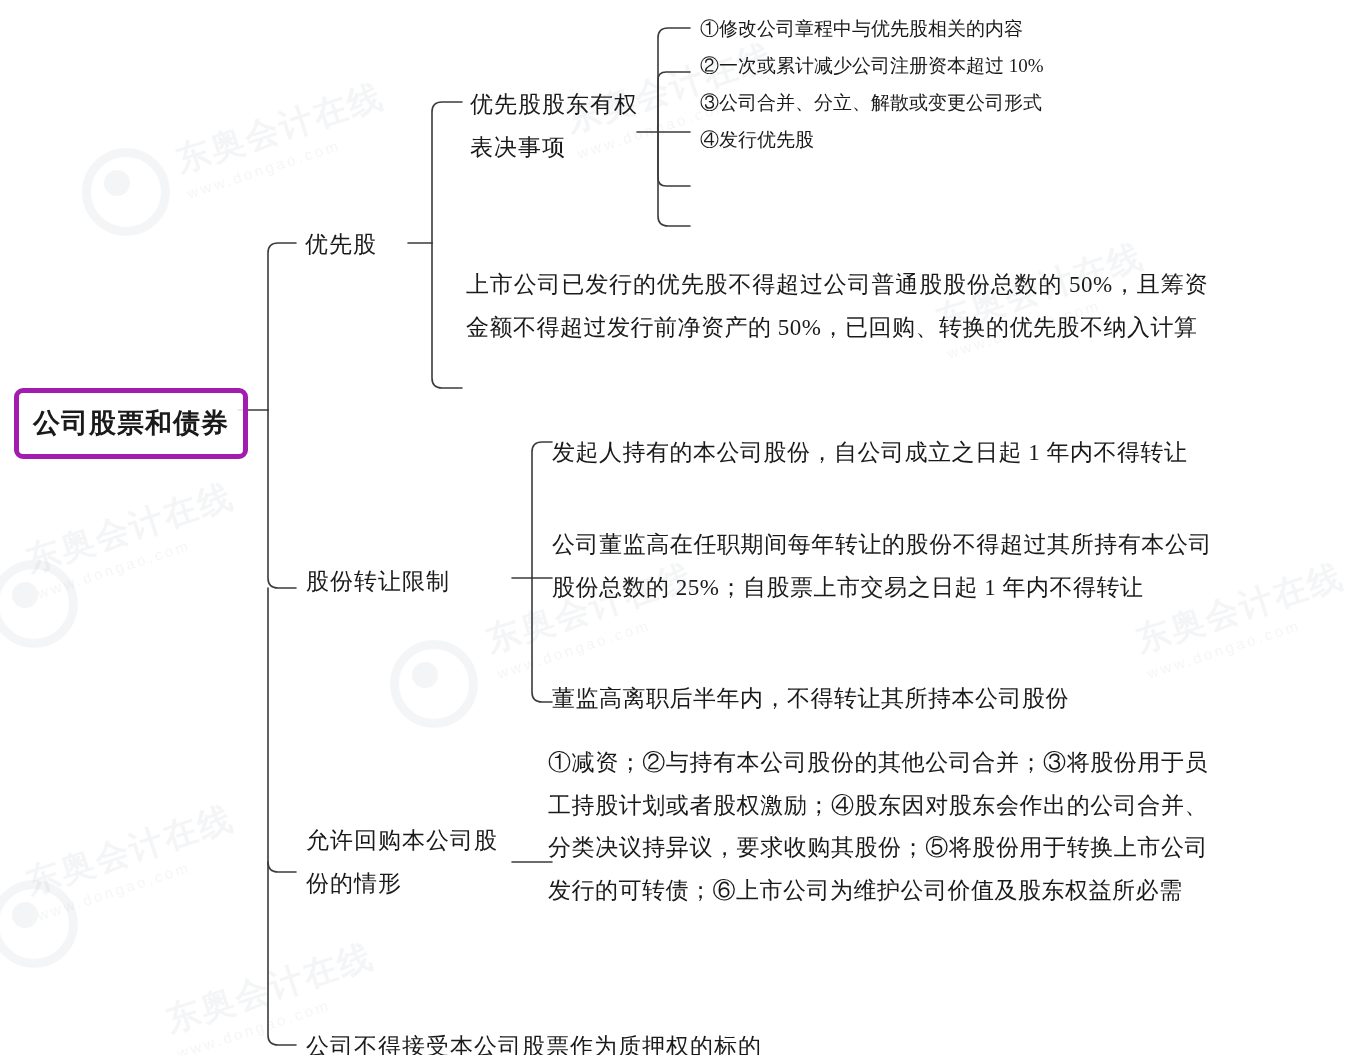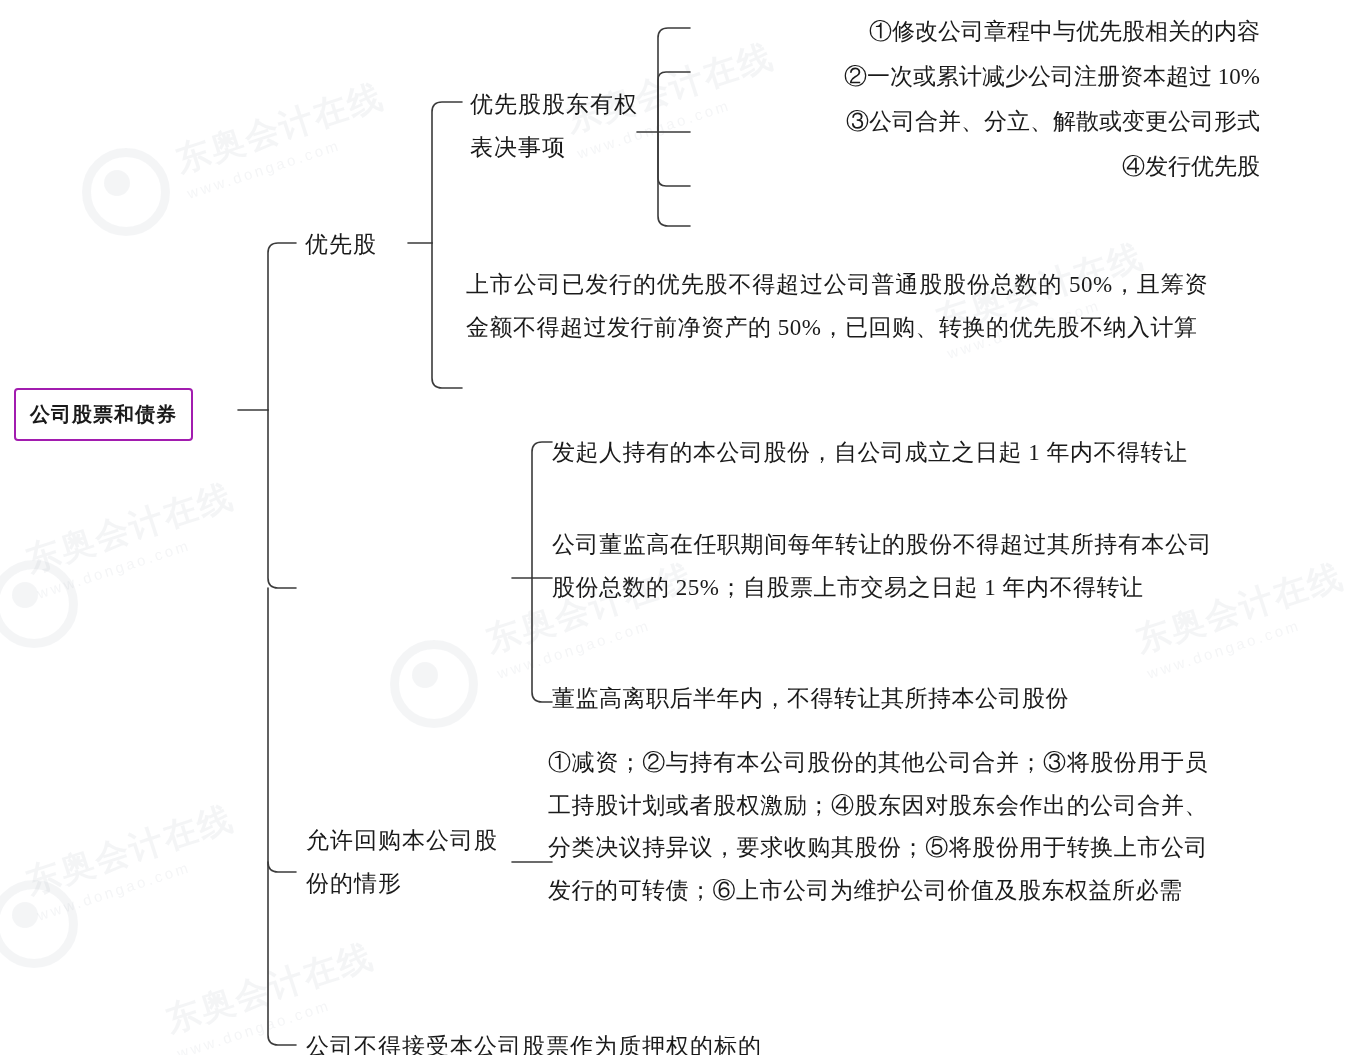--- a/index.html
+++ b/index.html
@@ -76,48 +76,47 @@
     height: 1055px;
     z-index: 1;
     pointer-events: none;
   }
   .node {
     position: absolute;
     z-index: 3;
     line-height: 1.75;
   }
   .root-box {
-    border: 2px solid #a21caf;
-    border-radius: 4px;
+    border: 5px solid #a21caf;
+    border-radius: 9px;
     padding: 7px 14px;
-    font-size: 20px;
+    font-size: 27px;
     font-weight: bold;
     background: rgba(255,255,255,0.85);
     letter-spacing: 1px;
     white-space: nowrap;
   }
   .branch-label {
     font-size: 23px;
     letter-spacing: 1px;
     white-space: nowrap;
   }
   .branch-label.multi {
     white-space: normal;
     line-height: 1.85;
   }
   .leaf-text {
     font-size: 23px;
     letter-spacing: 0.5px;
     line-height: 1.85;
   }
   .leaf-list > div {
-    font-size: 23px;
+    font-size: 19px;
     line-height: 1.95;
     white-space: nowrap;
-    text-align: right;
   }
 </style>
 </head>
 <body>
 
 <div class="wm-layer">
   <div class="wm-ring" style="left:82px; top:148px;"></div>
   <div class="wm" style="left:170px; top:140px;">
     <div class="wm-main">东奥会计在线</div>
     <div class="wm-sub">www.dongao.com</div>
@@ -202,20 +201,21 @@
 
   <div class="node leaf-list" style="left:700px; top:10px; width:560px;">
     <div>①修改公司章程中与优先股相关的内容</div>
     <div>②一次或累计减少公司注册资本超过 10%</div>
     <div>③公司合并、分立、解散或变更公司形式</div>
     <div>④发行优先股</div>
   </div>
 
   <div class="node leaf-text" style="left:466px; top:264px; width:742px; text-align:justify;">上市公司已发行的优先股不得超过公司普通股股份总数的 50%，且筹资金额不得超过发行前净资产的 50%，已回购、转换的优先股不纳入计算</div>
 
+  <div class="node branch-label" style="left:306px; top:562px;">股份转让限制</div>
 
   <div class="node leaf-text" style="left:552px; top:432px; width:660px; text-align:justify;font-family:Liberation Serif, serif;">发起人持有的本公司股份，自公司成立之日起 1 年内不得转让</div>
 
   <div class="node leaf-text" style="left:552px; top:524px; width:660px; text-align:justify;">公司董监高在任职期间每年转让的股份不得超过其所持有本公司股份总数的 25%；自股票上市交易之日起 1 年内不得转让</div>
 
   <div class="node leaf-text" style="left:552px; top:678px; width:680px;">董监高离职后半年内，不得转让其所持本公司股份</div>
 
   <div class="node leaf-text" style="left:548px; top:742px; width:660px; text-align:justify;">①减资；②与持有本公司股份的其他公司合并；③将股份用于员工持股计划或者股权激励；④股东因对股东会作出的公司合并、分类决议持异议，要求收购其股份；⑤将股份用于转换上市公司发行的可转债；⑥上市公司为维护公司价值及股东权益所必需</div>
 
   <div class="node branch-label multi" style="left:306px; top:820px; width:200px; text-align:left;">允许回购本公司股份的情形</div>

